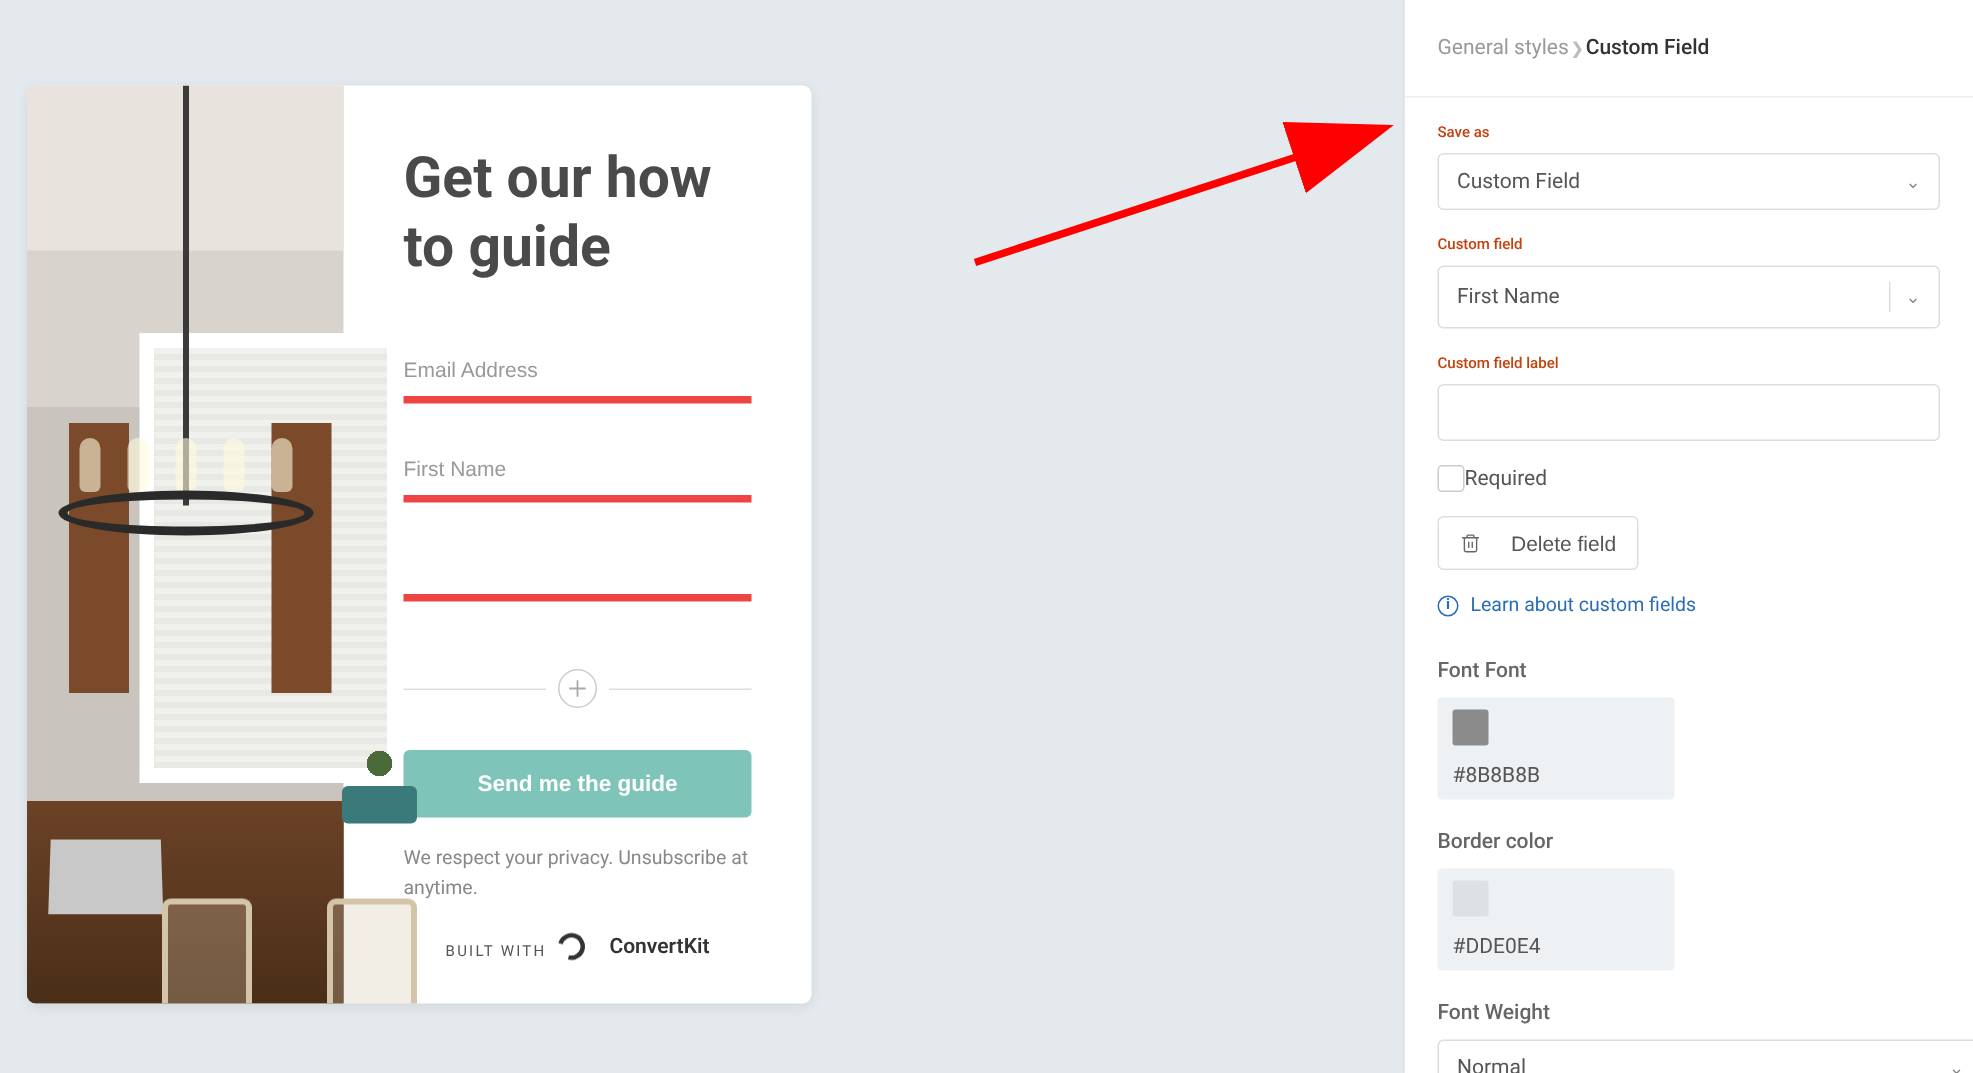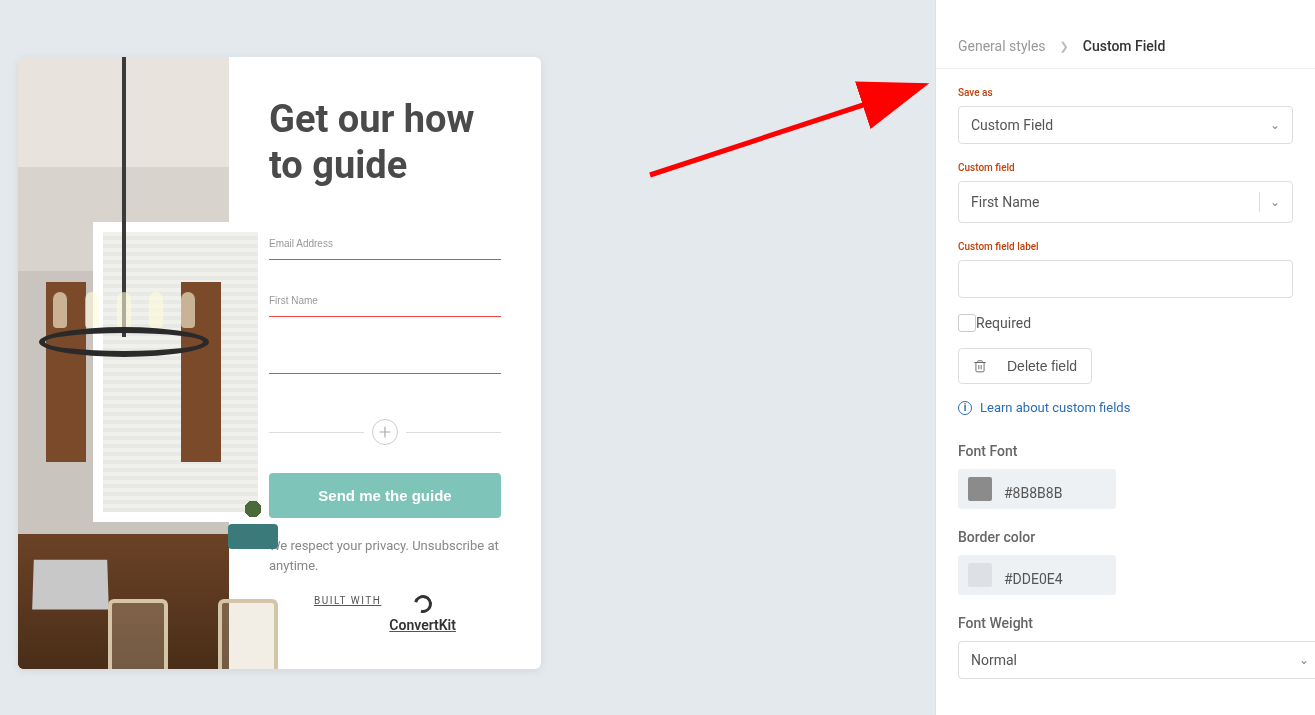--- a/index.html
+++ b/index.html
@@ -21,51 +21,51 @@
 .laptop { position: absolute; bottom: 60px; left: 15px; width: 75px; height: 50px; background: #c8c8c8; transform: perspective(100px) rotateX(5deg); }
 .plant { position: absolute; bottom: 120px; left: 210px; width: 50px; height: 60px; }
 .plant-pot { position: absolute; bottom: 0; width: 50px; height: 25px; background: #3a7a7a; border-radius: 4px; }
 .plant-leaves { position: absolute; bottom: 20px; left: 5px; width: 40px; height: 40px; background: radial-gradient(circle, #4a6a3a 30%, transparent 30%); }
 .chairs { position: absolute; bottom: 0; left: 80px; width: 200px; height: 80px; }
 .chair { position: absolute; bottom: 0; width: 60px; height: 70px; border: 4px solid #d4c4a8; border-bottom: none; border-radius: 6px 6px 0 0; background: rgba(212,196,168,0.3); }
 .chair.c1 { left: 10px; }
 .chair.c2 { left: 120px; }
 .form-content { flex: 1; padding: 40px 40px 20px 40px; display: flex; flex-direction: column; }
 .form-title { font-size: 38px; font-weight: 700; color: #4a4a4a; line-height: 1.2; margin-bottom: 40px; }
-.form-field { border: none; border-bottom: 1px solid #ef4444; padding: 10px 0; font-size: 10px; color: #3b82f6; margin-bottom: 25px; width: 232px; background: transparent; outline: none; }
+.form-field { border: none; border-bottom: 5px solid #ef4444; padding: 10px 0; font-size: 14px; color: #3b82f6; margin-bottom: 25px; width: 232px; background: transparent; outline: none; }
 .form-field::placeholder { color: #999; }
 .add-row { display: flex; align-items: center; margin: 20px 0 28px 0; width: 232px; }
 .add-line { flex: 1; height: 1px; background: #ddd; }
 .add-circle { width: 26px; height: 26px; border: 1px solid #ccc; border-radius: 50%; display: flex; align-items: center; justify-content: center; color: #aaa; font-size: 16px; margin: 0 8px; cursor: pointer; }
 .submit-btn { width: 232px; padding: 14px; background: #7fc4b8; color: #fff; border: none; border-radius: 4px; font-size: 15px; font-weight: 600; cursor: pointer; margin-bottom: 18px; }
 .privacy { font-size: 13px; color: #888; width: 232px; line-height: 1.5; margin-bottom: 20px; }
-.builtwith { display: flex; align-items: flex-start; justify-content: center; gap: 8px; font-size: 10px; letter-spacing: 1.5px; color: #555; text-decoration: underline; }
-.ck-logo { display: flex; align-items: center; gap: 4px; font-size: 14px; font-weight: 600; letter-spacing: 0; color: #333; flex-direction: column; }
+.builtwith { display: flex; align-items: flex-end; justify-content: center; gap: 8px; font-size: 10px; letter-spacing: 1.5px; color: #555; }
+.ck-logo { display: flex; align-items: center; gap: 16px; font-size: 14px; font-weight: 600; letter-spacing: 0; color: #333; }
 .ck-circle { width: 18px; height: 18px; border: 3px solid #333; border-radius: 50%; border-left-color: transparent; transform: rotate(-30deg); }
 .arrow-svg { position: absolute; left: 640px; top: 70px; pointer-events: none; }
 .sidebar { position: absolute; right: 0; top: 0; width: 380px; height: 715px; background: #fff; border-left: 1px solid #e0e0e0; overflow-y: auto; }
-.breadcrumb { padding: 14px 22px; border-bottom: 1px solid #eee; display: flex; align-items: center; gap: 14px; font-size: 14px; margin-top: 24px; }
+.breadcrumb { padding: 24px 22px; border-bottom: 1px solid #eee; display: flex; align-items: center; gap: 1px; font-size: 14px; }
 .bc-link { color: #999; cursor: pointer; }
 .bc-current { color: #333; font-weight: 500; }
 .bc-sep { color: #bbb; font-size: 11px; }
 .panel { padding: 18px 22px; }
 .label { font-size: 10px; color: #c2410c; font-weight: 500; margin-bottom: 8px; display: block; }
 .select-box { width: 100%; border: 1px solid #ddd; border-radius: 4px; padding: 10px 12px; font-size: 14px; color: #555; display: flex; justify-content: space-between; align-items: center; cursor: pointer; margin-bottom: 18px; background: #fff; }
 .select-box.with-divider .chev-wrap { border-left: 1px solid #ddd; padding-left: 10px; margin-left: 10px; height: 20px; display: flex; align-items: center; }
 .chev { color: #888; font-size: 12px; }
 .text-input { width: 100%; border: 1px solid #ddd; border-radius: 4px; padding: 10px 12px; font-size: 14px; margin-bottom: 16px; outline: none; }
 .checkbox-row { display: flex; align-items: center; margin-bottom: 16px; }
 .checkbox { width: 18px; height: 18px; border: 1px solid #ccc; border-radius: 3px; cursor: pointer; }
 .checkbox-label { font-size: 14px; color: #555; }
 .delete-btn { display: inline-flex; align-items: center; gap: 20px; border: 1px solid #ddd; border-radius: 4px; padding: 9px 14px; font-size: 14px; color: #555; background: #fff; cursor: pointer; margin-bottom: 16px; }
 .trash-icon { width: 14px; height: 14px; }
 .learn-link { display: flex; align-items: center; gap: 8px; font-size: 13px; color: #2a6db5; cursor: pointer; margin-bottom: 28px; }
 .info-icon { width: 14px; height: 14px; border: 1.5px solid #2a6db5; border-radius: 50%; display: flex; align-items: center; justify-content: center; font-size: 10px; font-weight: bold; }
 .section-label { font-size: 14px; color: #666; font-weight: 500; margin-bottom: 10px; }
-.color-row { display: flex; align-items: flex-end; gap: 12px; background: #eef1f4; padding: 8px 10px; border-radius: 3px; margin-bottom: 20px; width: 158px; }
+.color-row { display: flex; align-items: flex-start; gap: 12px; background: #eef1f4; padding: 8px 10px; border-radius: 3px; margin-bottom: 20px; width: 158px; flex-direction: column; }
 .color-swatch { width: 24px; height: 24px; border-radius: 2px; }
 .color-value { font-size: 14px; color: #555; }
 .weight-select { width: 364px; }
 </style>
 </head>
 <body>
 
 <div class="canvas">
   <div class="form-card">
     <div class="form-image">

